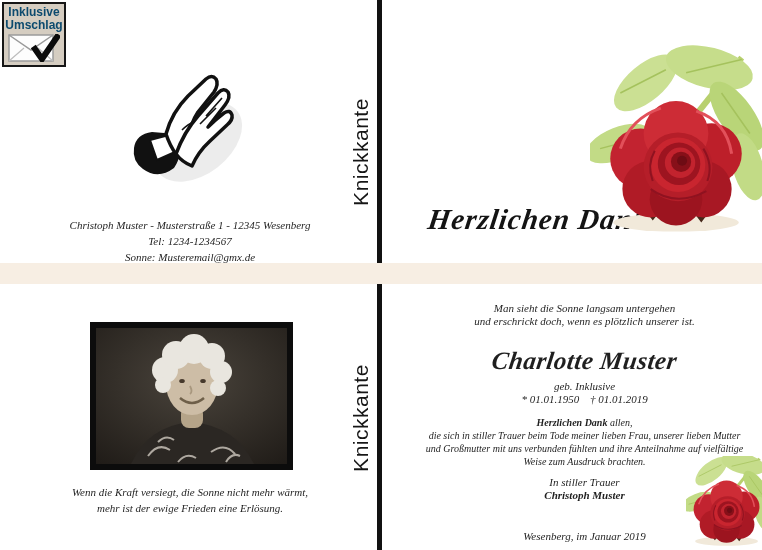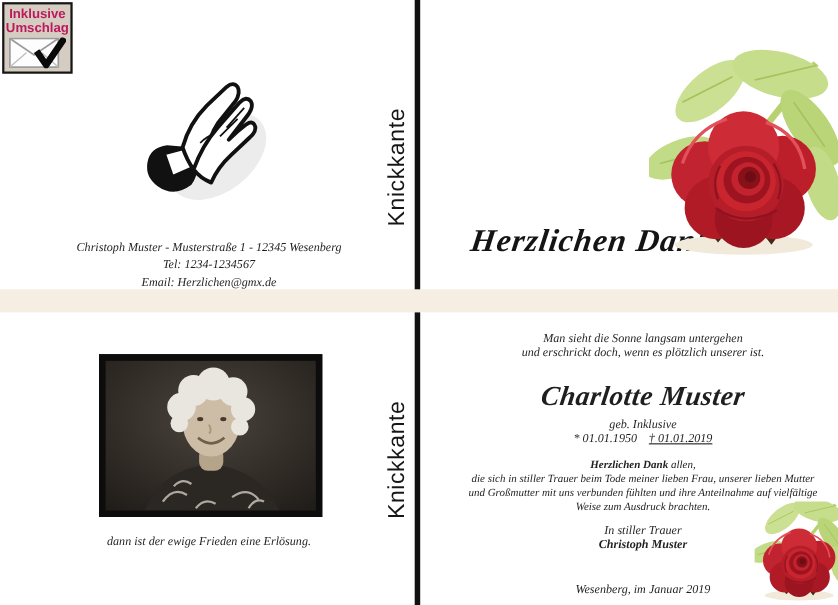--- a/index.html
+++ b/index.html
@@ -14,21 +14,21 @@
   .knick{position:absolute;width:200px;height:26px;line-height:26px;text-align:center;
          font-family:"Liberation Sans",sans-serif;font-size:21px;color:#161616;
          transform:rotate(-90deg);letter-spacing:.5px;}
   #knick-top{left:261px;top:139px;}
   #knick-bottom{left:261px;top:405px;}
 
   
   #badge{position:absolute;left:2px;top:2px;width:60px;background:#d5cdc1;
          border:2px solid #161616;text-align:center;padding:2px 0 3px;}
   .badge-line{font-family:"Liberation Sans",sans-serif;font-weight:bold;font-size:12px;
-              line-height:13px;color:#be185d;}
+              line-height:13px;color:#0c4a6e;}
   #badge svg{display:block;margin:2px auto 0;}
 
   
   #hands{position:absolute;left:112px;top:66px;}
   #address{position:absolute;left:0;top:217px;width:380px;text-align:center;
            font-style:italic;font-size:11px;line-height:16px;}
 
   
   #front-title{position:absolute;left:428px;top:203px;width:310px;
                font-size:29px;font-weight:bold;font-style:italic;
@@ -40,21 +40,21 @@
          border:6px solid #0c0c0c;box-sizing:border-box;background:#262220;}
   #quote{position:absolute;left:0;top:484px;width:380px;text-align:center;
          font-style:italic;font-size:11px;line-height:16px;}
 
   
   #inner-right{position:absolute;left:382px;top:302px;width:405px;text-align:center;
                font-style:italic;font-size:11px;line-height:13px;}
   .name-script{font-size:25px;line-height:30px;font-weight:bold;margin-top:18px;margin-bottom:4px;
                transform:skewX(-8deg);letter-spacing:.5px;}
   .dates span{white-space:nowrap;}
-  .dates .gap{margin-left:8px;text-decoration:underline;}
+  .dates .gap{margin-left:8px;}
   .thanks{margin-top:10px;font-size:10px;line-height:13px;}
   .thanks .lead{font-weight:bold;}
   .closing{margin-top:8px;}
   .closing .bold{font-weight:bold;}
   .dateline{margin-top:28px;}
   #rose-small{position:absolute;right:0;bottom:0;}
 </style>
 </head>
 <body>
 
@@ -111,21 +111,21 @@
     <ellipse cx="86" cy="76" rx="50" ry="32" transform="rotate(-38 86 76)" fill="#d4d4d4" opacity="0.45"></ellipse>
     <path d="M22,82 Q24,68 40,66 L64,68 Q72,88 62,102 Q46,114 31,103 Q20,95 22,82 Z" fill="#111"></path>
     <path d="M38,74 L57,69 L63,86 L45,94 Z" fill="#fff" stroke="#111" stroke-width="2"></path>
     <path d="M54,68 Q60,46 76,30 L94,13 Q100,8 104,13 Q107,18 102,26 L86,46 Q82,52 80,58 L64,88 Q58,80 54,68 Z" fill="#fff" stroke="#111" stroke-width="3.5" stroke-linejoin="round"></path>
     <path d="M64,88 Q72,66 86,50 L106,27 Q112,21 116,26 Q119,31 113,39 L96,61 Q104,53 112,47 Q118,43 120,49 Q121,54 115,59 L98,75 Q86,86 80,100 Q70,96 64,88 Z" fill="#fff" stroke="#111" stroke-width="3.5" stroke-linejoin="round"></path>
     <path d="M90,42 L104,24 M94,50 L110,32 M88,58 L104,42 M70,64 Q76,58 82,56" stroke="#111" stroke-width="1.6" fill="none"></path>
   </svg>
   <div id="address">
     <div>Christoph Muster - Musterstraße 1 - 12345 Wesenberg</div>
     <div>Tel: 1234-1234567</div>
-    <div>Email: Herzlichen@gmx.de</div>
+    <div>Sonne: Musteremail@gmx.de</div>
   </div>
 
   <div id="front-title">Herzlichen Dank</div>
   <svg id="rose-large" width="172" height="205" viewBox="0 0 170 200">
     <use href="#roseG"></use>
   </svg>
 
   <div id="photo">
     <svg width="191" height="136" viewBox="0 0 191 136">
       <defs>
@@ -148,21 +148,22 @@
           <circle cx="122" cy="60" r="8"></circle>
         <circle cx="67" cy="57" r="8"></circle>
       </g>
       <ellipse cx="86" cy="53" rx="2.8" ry="2" fill="#46392c"></ellipse>
       <ellipse cx="107" cy="53" rx="2.8" ry="2" fill="#46392c"></ellipse>
       <path d="M84,70 Q96,80 108,70" stroke="#6e5f49" stroke-width="2.5" fill="none"></path>
       <path d="M94,58 q3,6 0,8" stroke="#a8977e" stroke-width="1.8" fill="none"></path>
     </svg>
   </div>
   <div id="quote">
-    <div>dann ist der ewige Frieden eine Erlösung.</div>
+    <div>Wenn die Kraft versiegt, die Sonne nicht mehr wärmt,</div>
+    <div>mehr ist der ewige Frieden eine Erlösung.</div>
   </div>
 
   <div id="inner-right">
     <div>Man sieht die Sonne langsam untergehen</div>
     <div>und erschrickt doch, wenn es plötzlich unserer ist.</div>
     <div class="name-script">Charlotte Muster</div>
     <div>geb. Inklusive</div>
     <div class="dates">
       <span>* 01.01.1950</span>
       <span class="gap">† 01.01.2019</span>

